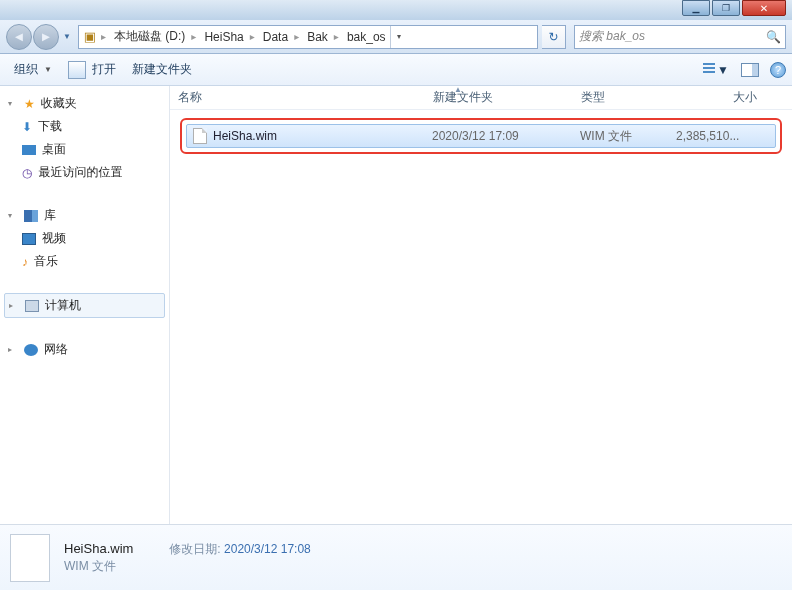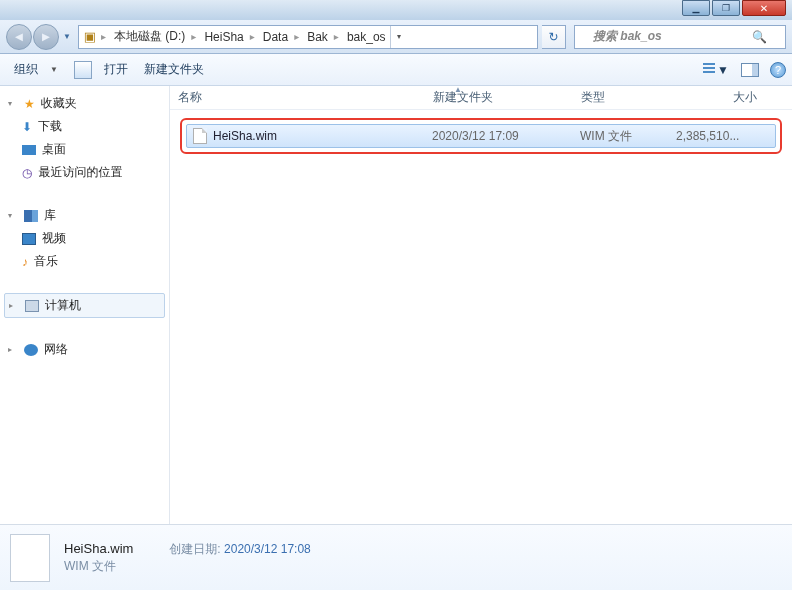--- a/index.html
+++ b/index.html
@@ -20,26 +20,26 @@
   .arrow { width:26px;height:26px;border-radius:50%;background:linear-gradient(#6aa6de,#346fad);border:1px solid #285a8c;display:flex;align-items:center;justify-content:center;color:#fff;font-size:13px; }
   .arrow.disabled{ background:linear-gradient(#c8d4e2,#9fb2c8);border-color:#88a0ba;color:#eaf0f8; }
   .arrow-drop { width:14px;height:18px; display:flex;align-items:center;justify-content:center;color:#3e6da0;font-size:8px; }
 
   .breadcrumb { flex:1; height:24px; background:#fff; border:1px solid #8faacc; display:flex; align-items:center; font-size:12px; color:#333; overflow:hidden; }
   .bc-icon{ width:18px; display:flex;align-items:center;justify-content:center; color:#b08018; font-size:13px; margin-left:2px;}
   .bc-seg{ padding:0 4px 0 6px; display:flex; align-items:center; height:100%; }
   .bc-sep{ color:#999; padding:0 2px; font-size:10px; }
   .bc-drop{ width:18px;height:100%;border-left:1px solid #c1cddd;display:flex;align-items:center;justify-content:center;color:#555;font-size:8px; }
   .refresh-btn{ width:24px;height:24px;background:linear-gradient(#fdfdfd,#eaf0f8);border:1px solid #8faacc;border-left:none; display:flex;align-items:center;justify-content:center;font-size:12px;color:#2d6aa8; }
-  .searchbox{ width:212px;height:24px;border:1px solid #8faacc;background:#fff;display:flex;align-items:center;font-size:12px;color:#888;font-style:italic;padding:0 18px; margin-left:4px;font-weight:bold; }
+  .searchbox{ width:212px;height:24px;border:1px solid #8faacc;background:#fff;display:flex;align-items:center;font-size:12px;color:#888;font-style:italic;padding:0 4px; margin-left:4px; }
   .searchbox .s-icon{ margin-left:auto;font-style:normal;color:#3e6da0; }
 
   
   .toolbar{ height:32px; background:linear-gradient(#f8fbff,#e9f1fb); border-bottom:1px solid #c9d7e8; display:flex; align-items:center; font-size:12px; color:#1d3b5c; padding:0 6px; }
-  .tb-item{ padding:4px 8px; display:flex; align-items:center; gap:12px; }
+  .tb-item{ padding:4px 8px; display:flex; align-items:center; gap:6px; }
   .tb-item .drop{ font-size:8px; color:#555; }
   .tb-icon{ width:18px;height:18px;background:linear-gradient(#fff,#cfe2f6);border:1px solid #88a5c5; display:inline-block;}
   .tb-right{ margin-left:auto; display:flex; gap:6px; align-items:center; }
   .tb-iconbtn{ width:28px;height:22px;display:flex;align-items:center;justify-content:center; border:1px solid transparent; }
   .view-btn{ display:flex; align-items:center; gap:2px; }
   .view-main{ width:18px;height:16px;display:flex;}
   .view-line{ width:100%;height:2px;background:#4e8dc8; margin:1px 0;}
   .help-icon{ width:16px;height:16px;border-radius:50%;background:radial-gradient(#bfe0ff,#5a9ad3);border:1px solid #3e7ab5;color:#fff;font-size:11px;display:flex;align-items:center;justify-content:center;}
 
   
@@ -233,16 +233,16 @@
 
 <div class="details">
   <div class="d-thumb"></div>
   <div class="d-info">
     <div class="d-name">HeiSha.wim</div>
     <div class="d-type">WIM 文件</div>
   </div>
   <div class="d-meta">
   </div>
   <div class="d-meta">
-    <div><span class="d-label">创建日期:</span> <span class="d-val">2020/3/12 17:08</span></div>
+    <div><span class="d-label">修改日期:</span> <span class="d-val">2020/3/12 17:08</span></div>
     <div>&nbsp;</div>
   </div>
 </div>
 
 </body></html>

